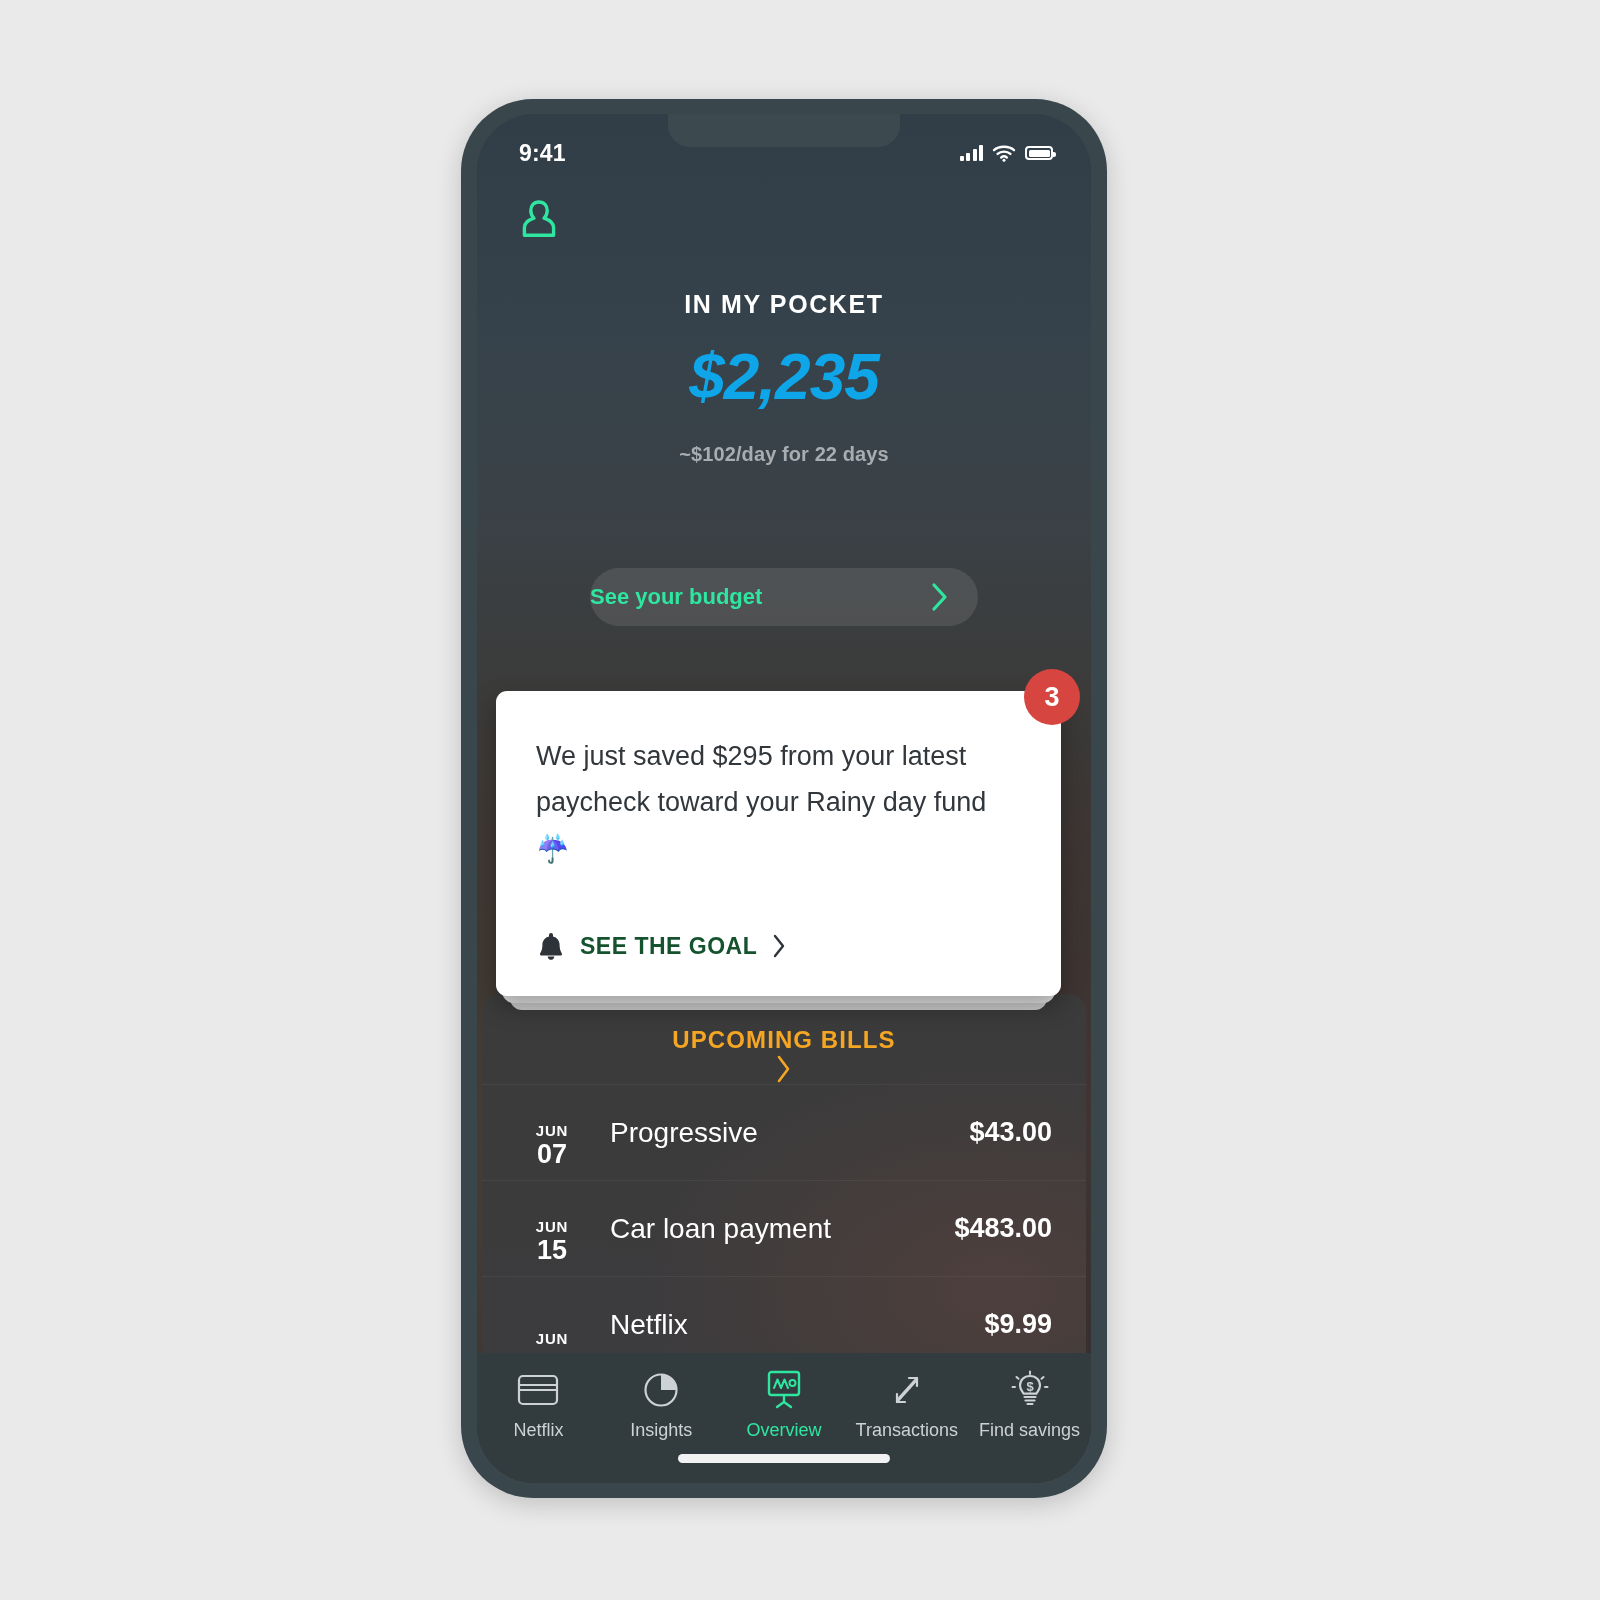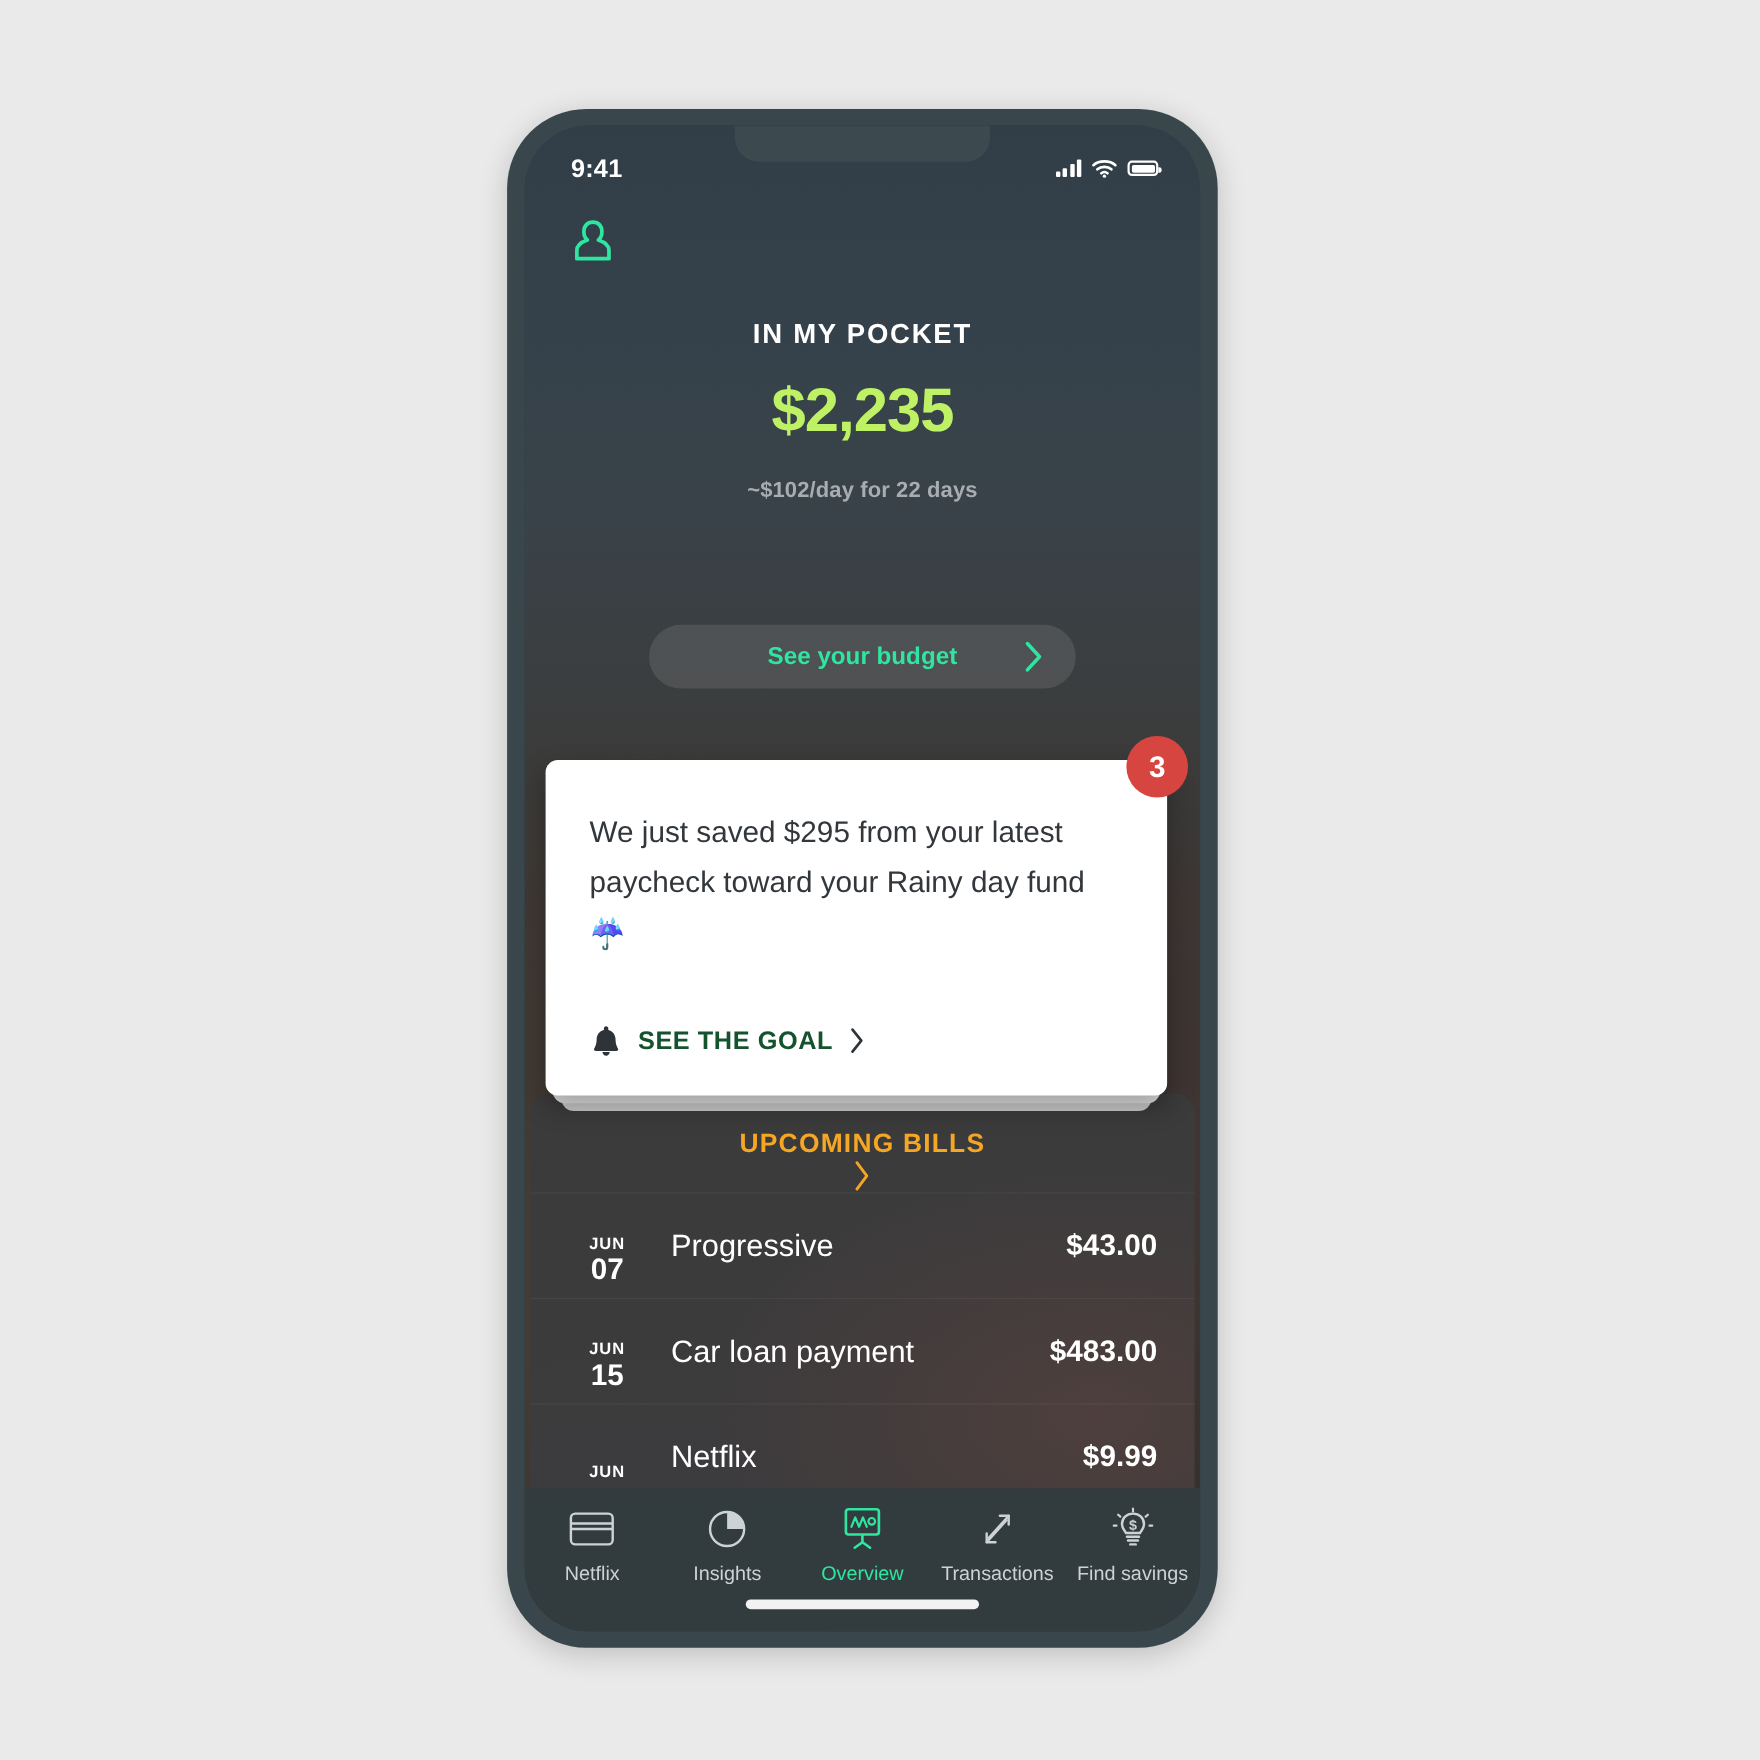--- a/index.html
+++ b/index.html
@@ -102,38 +102,38 @@
   
   .hero {
     position: absolute; top: 176px; left: 0; right: 0;
     text-align: center; z-index: 15;
   }
   .hero-title {
     color: #ffffff; font-size: 25px; font-weight: 700;
     letter-spacing: 1.6px;
   }
   .hero-amount {
-    color: #bef264; font-weight: 700;
-    font-size: 56px; letter-spacing: -1px;
-    margin-top: 26px; line-height: 1;
+    color: #0ea5e9; font-weight: 700;
+    font-size: 64px; letter-spacing: -1px;
+    margin-top: 26px; line-height: 1; font-style: italic;
   }
   .hero-sub {
     color: #a7adb1; font-size: 20px; font-weight: 700;
     margin-top: 34px; letter-spacing: .1px;
   }
 
   
   .budget-btn {
     position: absolute; top: 454px;
     left: 50%; transform: translateX(-50%);
     width: 388px; height: 58px;
     background: rgba(255,255,255,0.10);
     border-radius: 29px;
     display: flex; align-items: center;
-    justify-content: center;
+    justify-content: flex-start;
     z-index: 15;
   }
   .budget-btn .lbl {
     color: #2ee6a0; font-size: 22px; font-weight: 700;
   }
   .budget-btn .chev {
     position: absolute; right: 28px; top: 50%;
     transform: translateY(-50%);
   }
 

